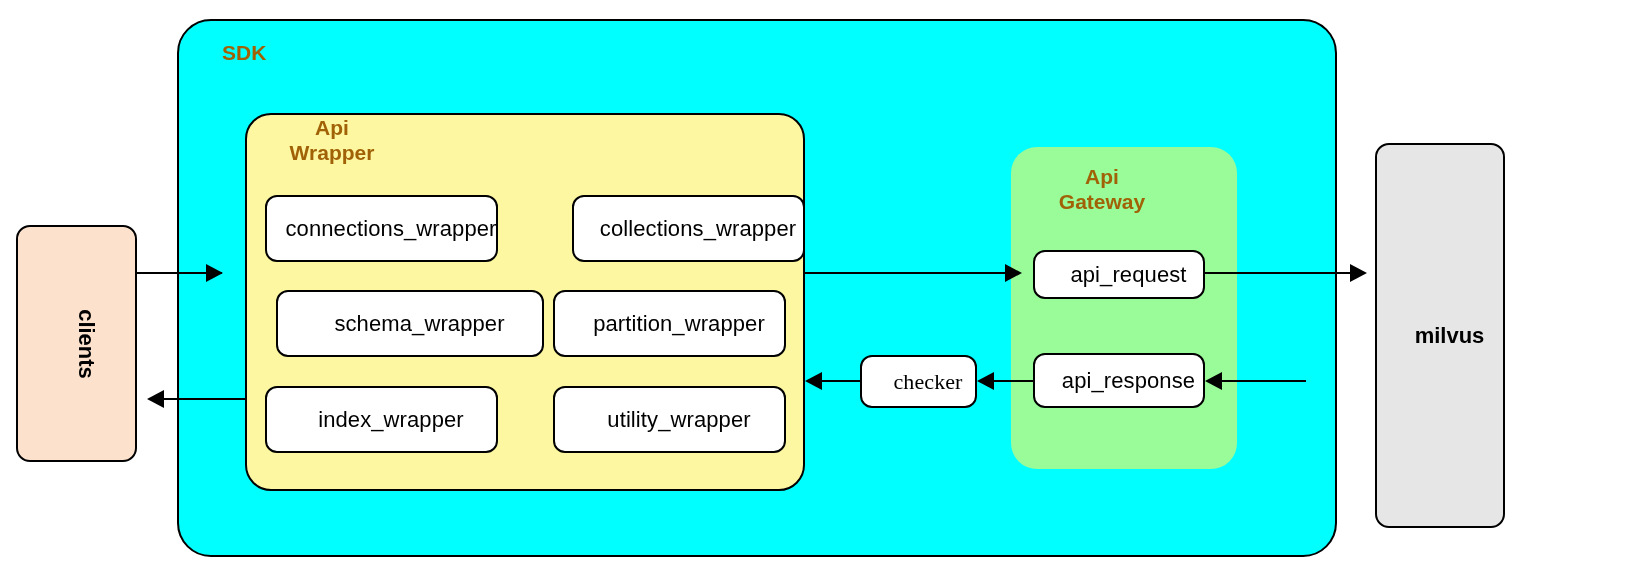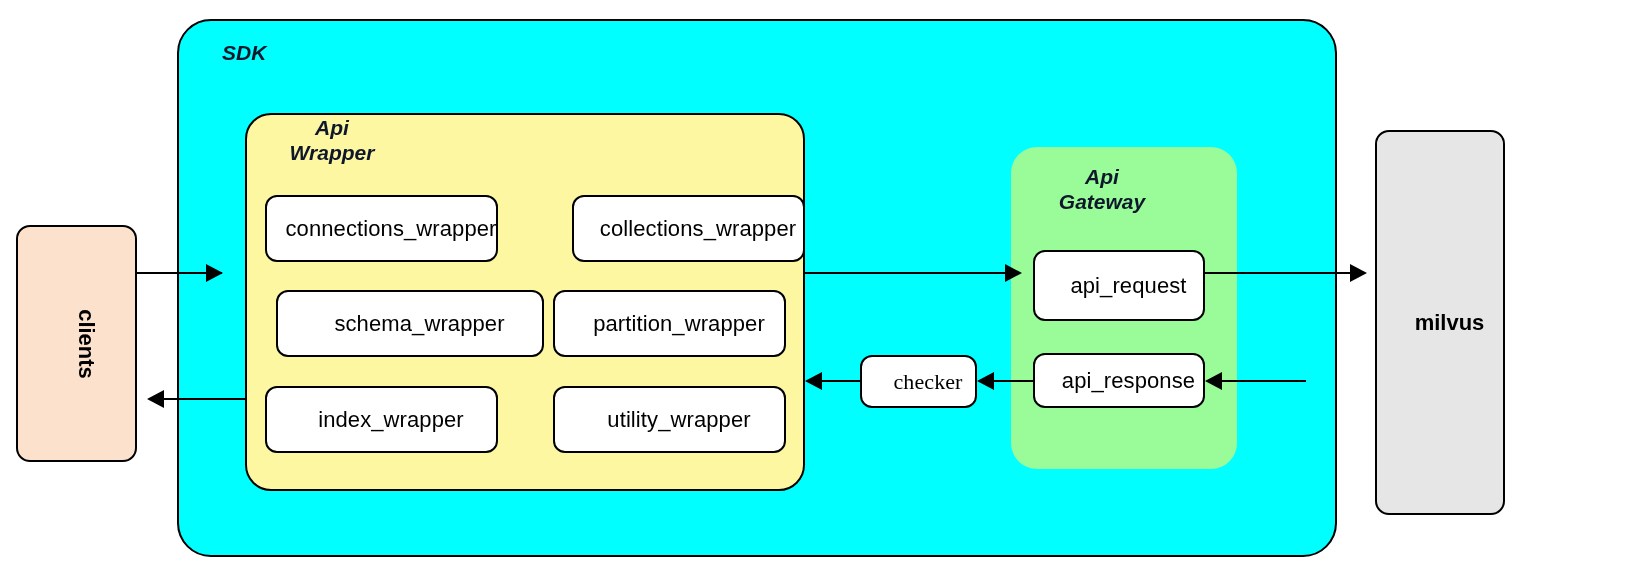--- a/index.html
+++ b/index.html
@@ -83,24 +83,23 @@
     font-size: 22px;
     font-weight: bold;
   }
 
   
   .container-title {
     position: absolute;
     font-size: 21px;
     font-weight: bold;
     line-height: 1.17;
-    color: #0f172a;
+    color: #a16207;
     white-space: pre-line;
     text-align: center;
-    font-style: italic;
   }
 
   
   .edge {
     position: absolute;
     height: 0;
     border-top: 2.5px solid #000000;
   }
   .arrowhead {
     position: absolute;
@@ -162,29 +161,29 @@
 
   <div class="node leaf" style="left:860px; top:355px; width:117px; height:53px;font-family:Liberation Serif, serif;">
     <span>checker</span>
   </div>
 
   <div class="node container-gateway" style="left:1011px; top:147px; width:226px; height:322px;"></div>
 
   <div class="container-title" style="left:1022px; top:165px; width:160px; text-align:center;">Api
 Gateway</div>
 
-  <div class="node leaf" style="left:1033px; top:250px; width:172px; height:71px;">
+  <div class="node leaf" style="left:1033px; top:250px; width:172px; height:49px;">
     <span>api_request</span>
   </div>
 
   <div class="node leaf" style="left:1033px; top:353px; width:172px; height:55px;">
     <span>api_response</span>
   </div>
 
-  <div class="node actor-milvus" style="left:1375px; top:130px; width:130px; height:385px;">
+  <div class="node actor-milvus" style="left:1375px; top:143px; width:130px; height:385px;">
     <span>milvus</span>
   </div>
 
   <div class="edge" style="left:137px; top:272px; width:85px;"></div>
   <div class="arrowhead right" style="left:206px; top:264px;"></div>
 
   <div class="edge" style="left:805px; top:272px; width:215px;"></div>
   <div class="arrowhead right" style="left:1005px; top:264px;"></div>
 
   <div class="edge" style="left:1205px; top:272px; width:160px;"></div>

